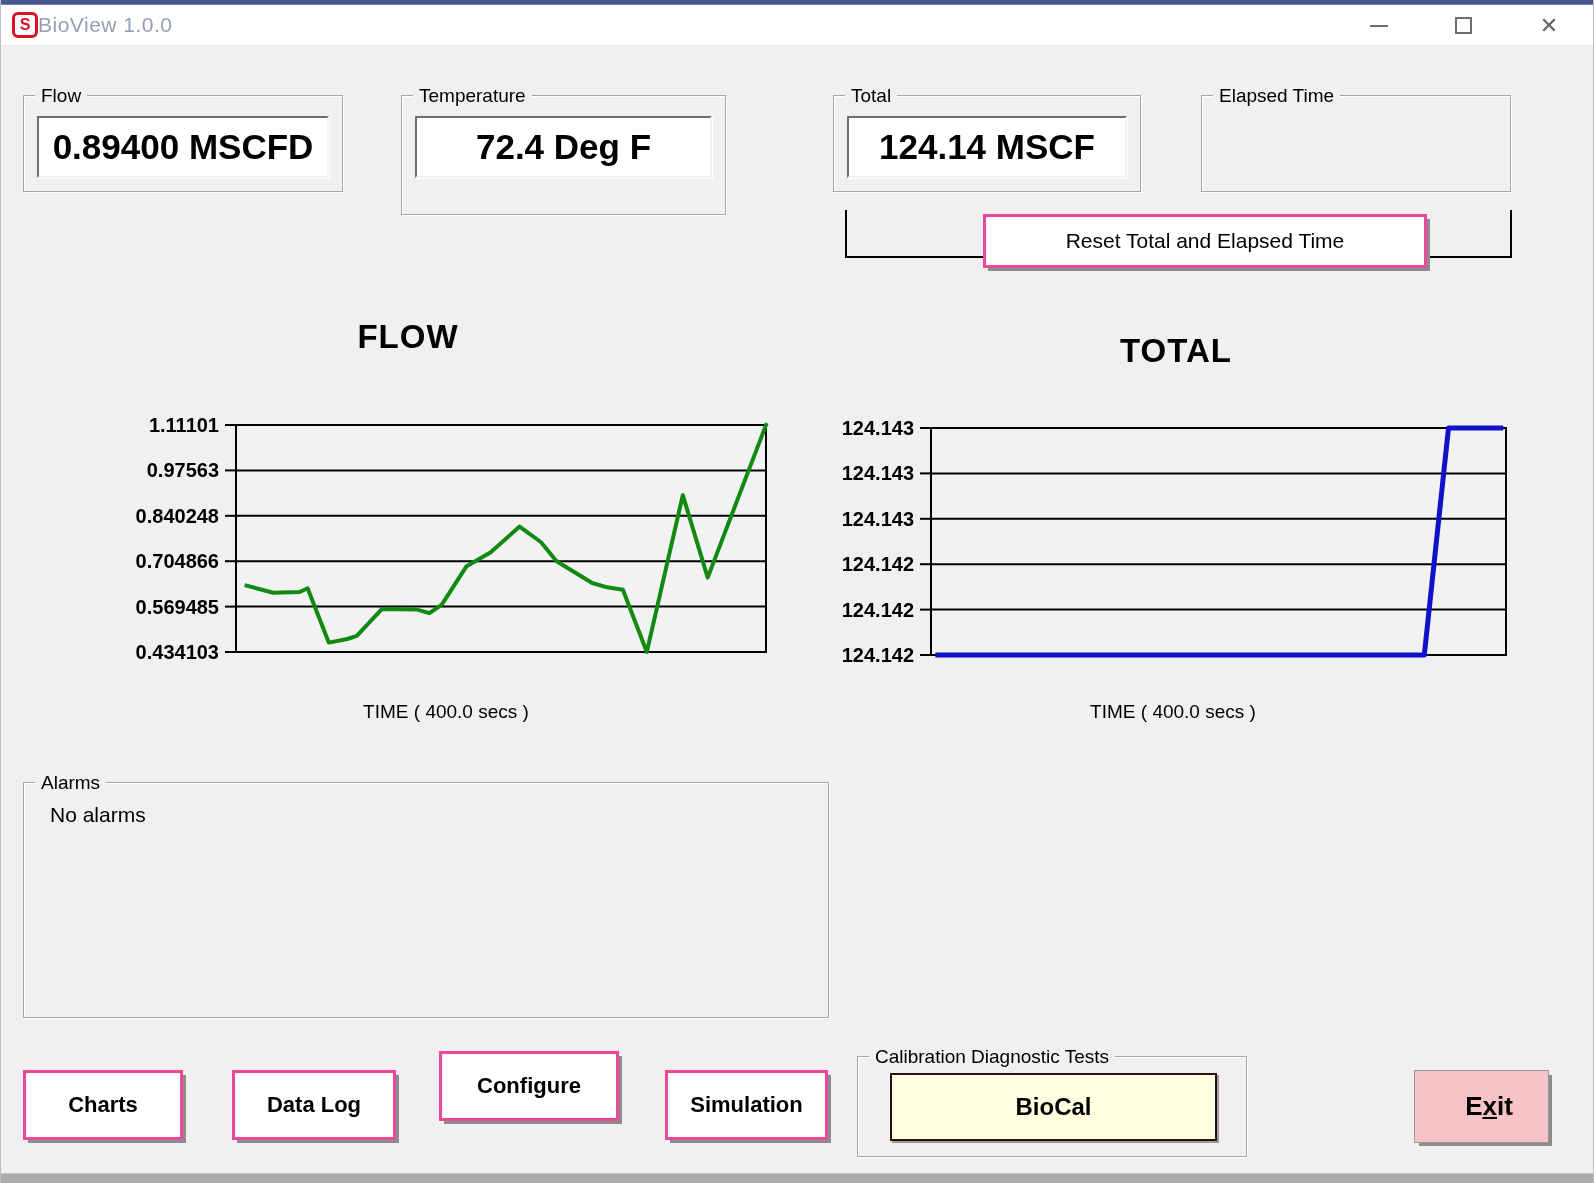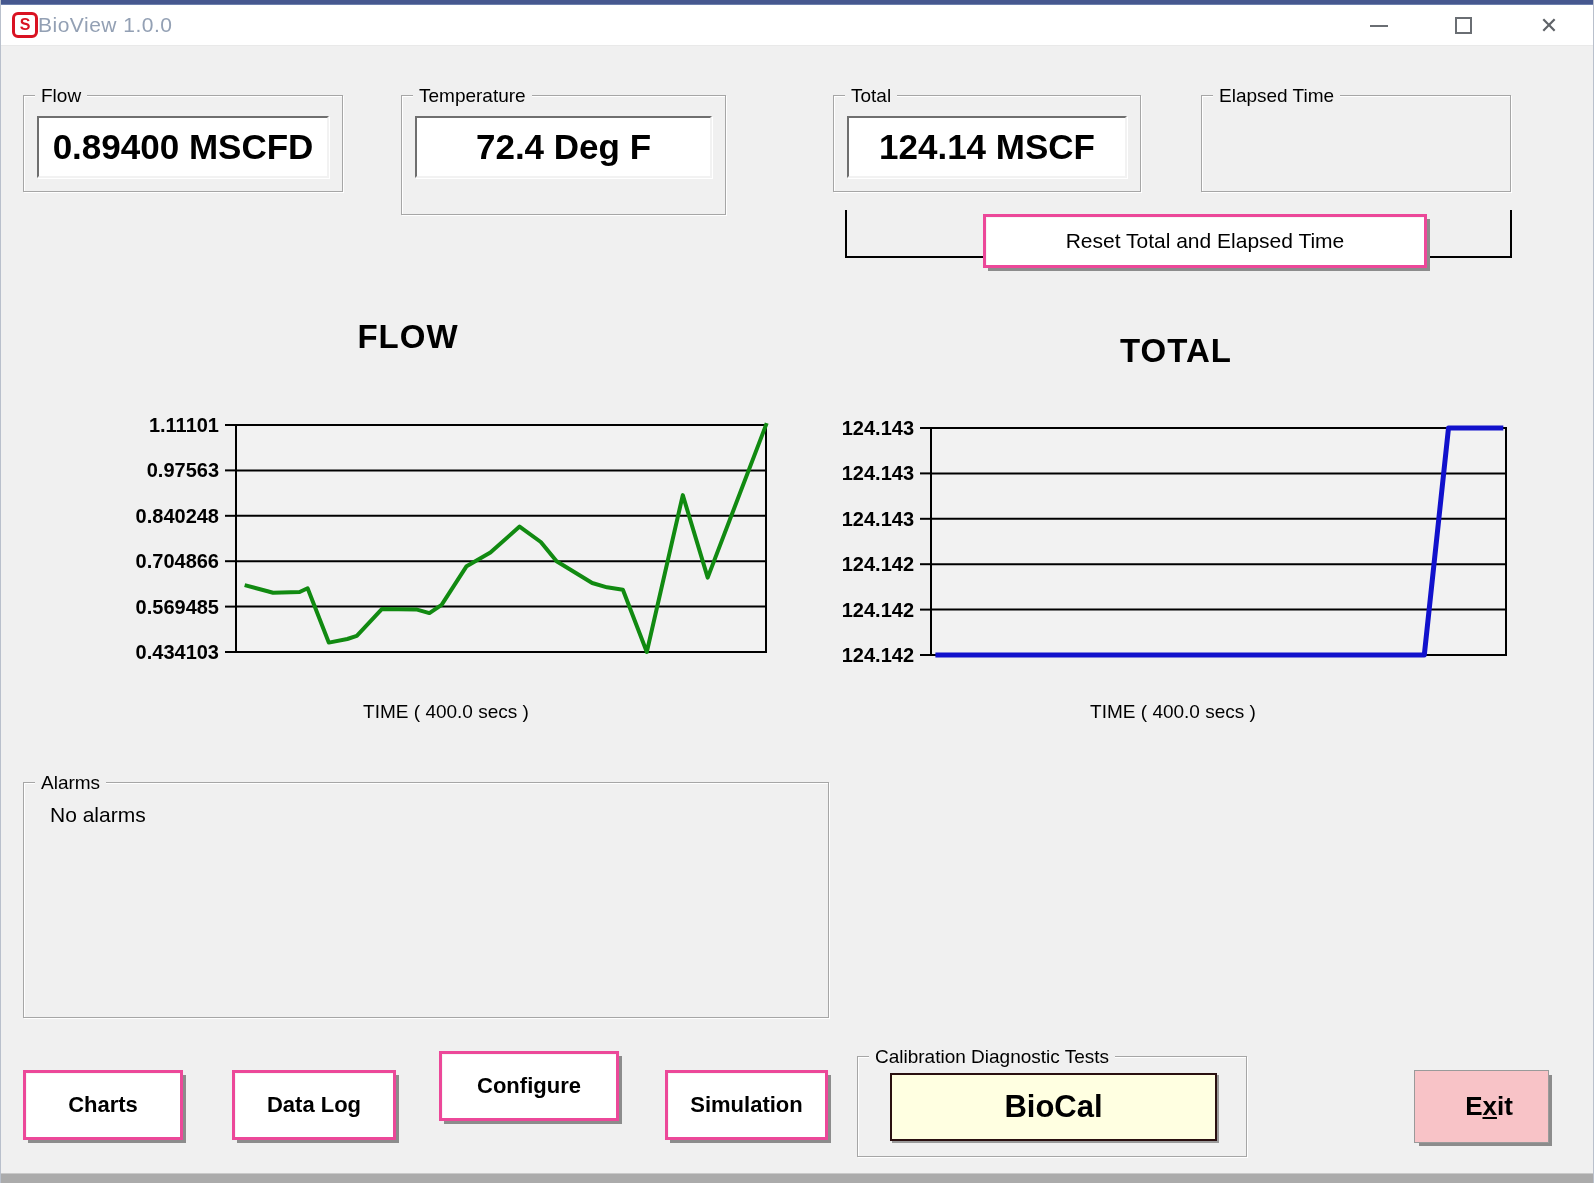--- a/index.html
+++ b/index.html
@@ -59,21 +59,21 @@
   .cmd { font-size:22px; font-weight:bold; }
   #btn-charts     { left:22px;  top:1070px; width:160px; height:70px; }
   #btn-datalog    { left:231px; top:1070px; width:164px; height:70px; }
   #btn-configure  { left:438px; top:1051px; width:180px; height:70px; }
   #btn-simulation { left:664px; top:1070px; width:163px; height:70px; }
 
   #grp-cal { left:856px; top:1056px; width:390px; height:101px; }
   #btn-biocal { position:absolute; left:32px; top:16px; width:327px; height:68px;
                 border:2px solid #2a1010; box-shadow:2px 2px 0 #9a9a9a;
                 display:flex; align-items:center; justify-content:center;
-                font-size:31px; font-weight:bold; }
+                font-size:24px; font-weight:bold; }
   #btn-exit { left:1413px; top:1070px; width:135px; height:73px;
               border:1px solid #9a9a9a; box-shadow:4px 4px 0 -1px #8c8c8c;
               display:flex; align-items:center; justify-content:center;
               font-size:26px; font-weight:bold;padding-left:15px; }
   #btn-exit .u { text-decoration:underline; }
 
   #bottom-strip { left:0; top:1173px; width:100%; height:10px; background:#ababab; border-top:1px solid #c9c9c9; }
 </style>
 </head>
 <body>

